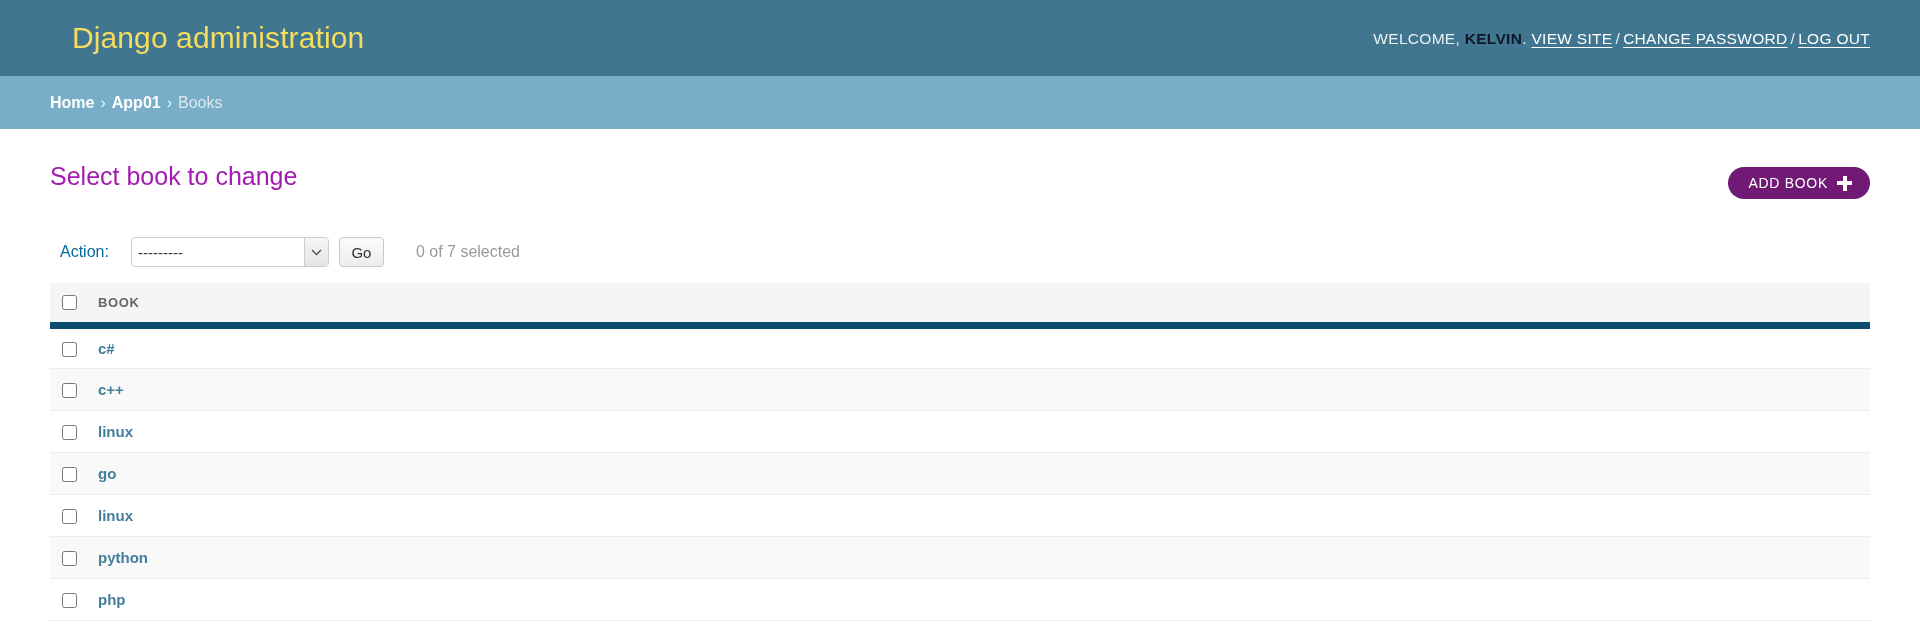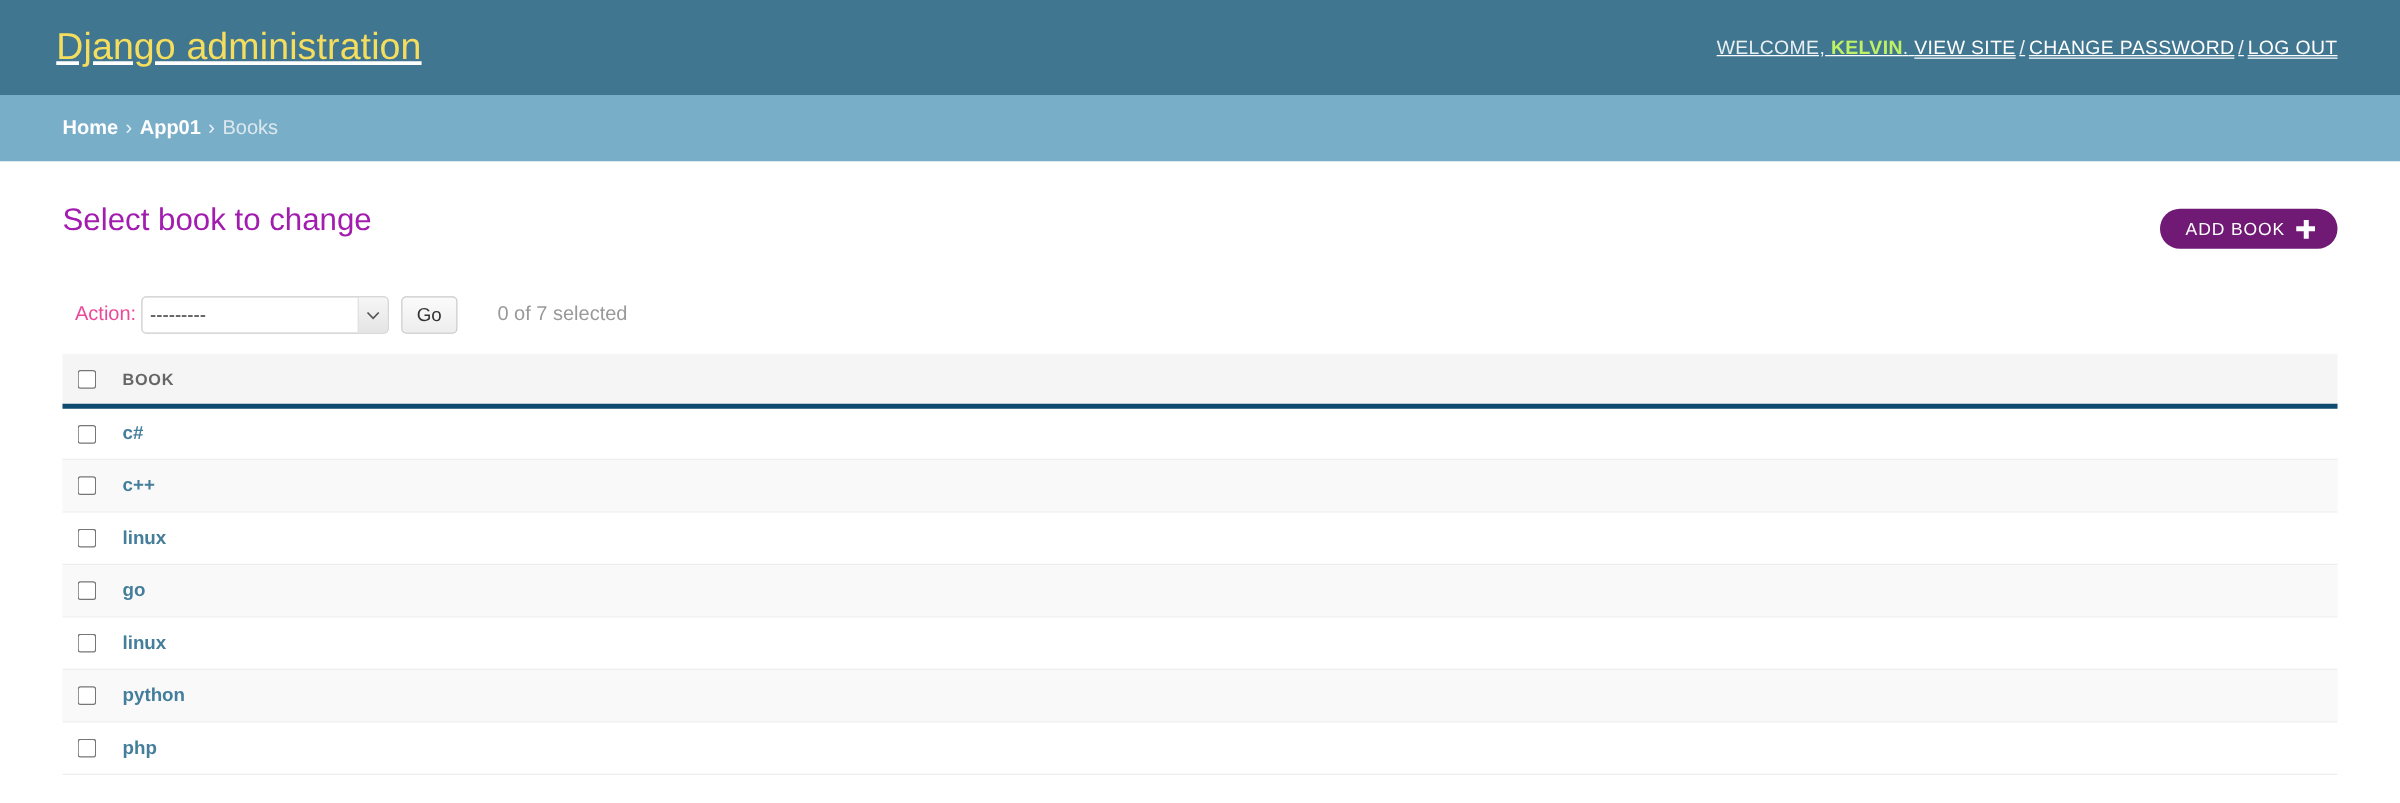--- a/index.html
+++ b/index.html
@@ -12,40 +12,39 @@
   }
 
   
   #header {
     height: 76px;
     background: #417690;
     color: #ffffff;
     display: flex;
     align-items: center;
     justify-content: space-between;
-    padding: 0 50px 0 45px;
-    text-decoration: underline;
+    padding: 0 50px 0 72px;
   }
   #branding h1 {
     margin: 0;
     font-size: 30px;
     font-weight: 300;
     letter-spacing: 0.1px;
     color: #f5dd5d;
     line-height: 1;
   }
   #user-tools {
     font-size: 15.5px;
     letter-spacing: 0.3px;
     color: #ffffff;
     white-space: nowrap;
     padding-top: 2px;
   }
   #user-tools .welcome { color: #e8f0f3; }
-  #user-tools .uname { font-weight: bold; color: #bef264; }
+  #user-tools .uname { font-weight: bold; color: #0f172a; }
   #user-tools a {
     color: #ffffff;
     text-decoration: underline;
     text-underline-offset: 3px;
   }
   #user-tools .sep { color: #e8f0f3; padding: 0 3px; }
 
   
   #breadcrumbs {
     height: 53px;
@@ -113,22 +112,22 @@
 
   
   .actions {
     display: flex;
     align-items: center;
     padding: 38px 0 16px 10px;
     font-size: 16px;
     color: #666666;
   }
   .actions label {
-    margin-right: 4px;
-    color: #ec4899;
+    margin-right: 22px;
+    color: #0369a1;
     font-size: 16px;
   }
   .action-select {
     width: 198px;
     height: 30px;
     font-size: 15px;
     font-family: "Liberation Sans", sans-serif;
     border: 1px solid #cccccc;
     border-radius: 4px;
     background: #ffffff;
@@ -169,21 +168,21 @@
   }
 
   
   table.results {
     width: 1820px;
     border-collapse: collapse;
     font-size: 15px;
   }
   table.results thead th {
     background: #f5f5f5;
-    border-bottom: 4px solid #0c4a6e;
+    border-bottom: 7px solid #0c4a6e;
     text-align: left;
     padding: 11px 10px;
     font-size: 13px;
     font-weight: bold;
     letter-spacing: 0.6px;
     text-transform: uppercase;
     color: #666666;
     height: 42px;
   }
   table.results th.action-checkbox-column,

